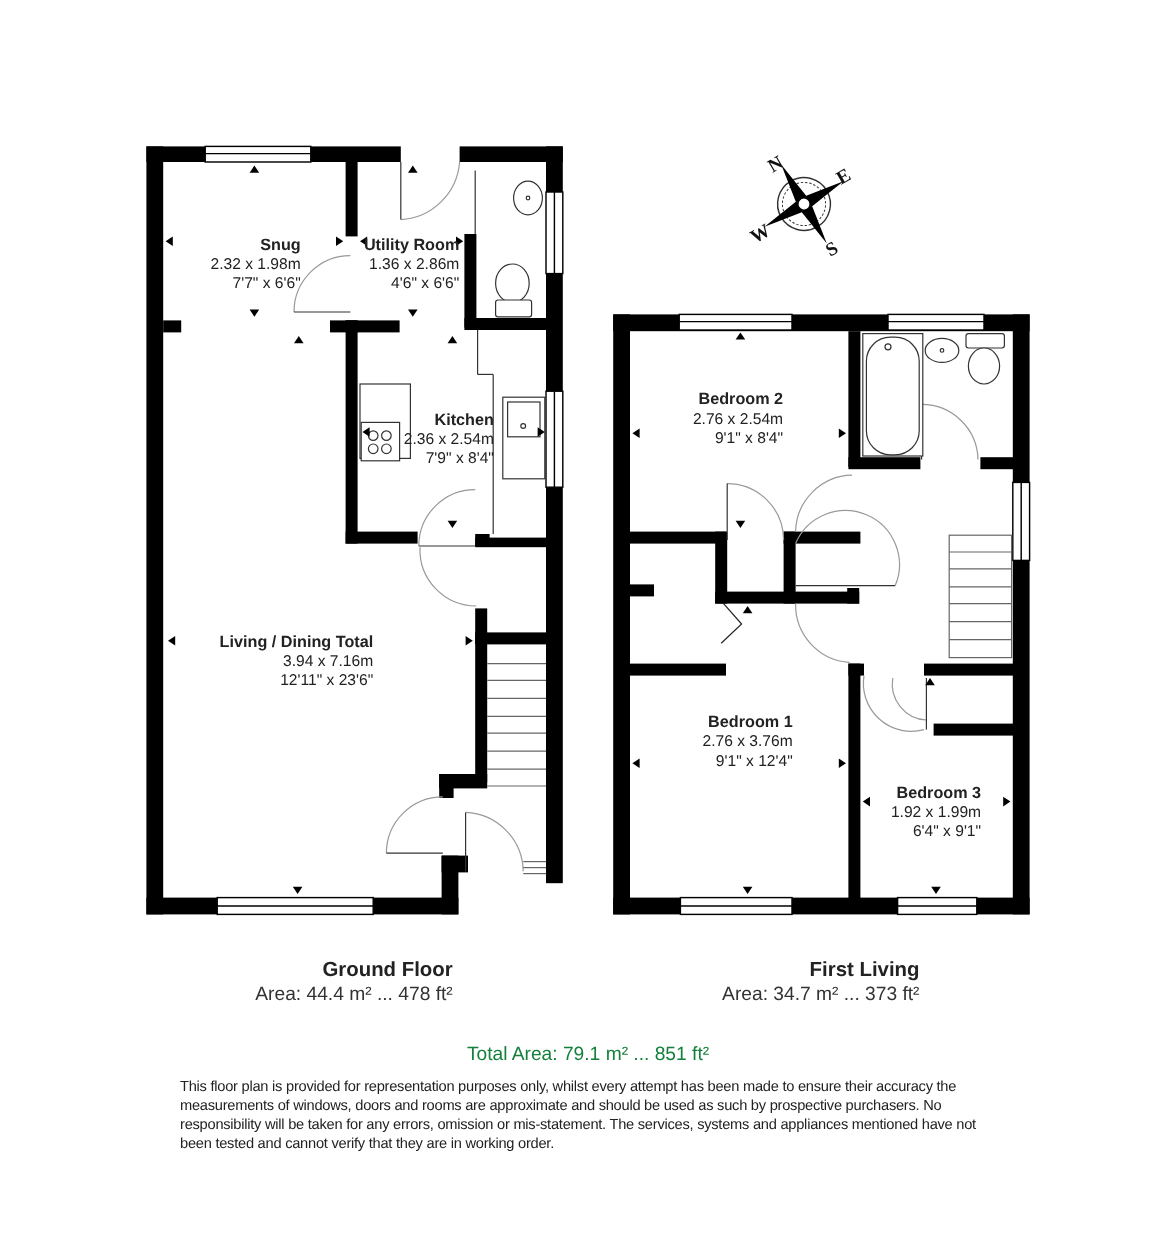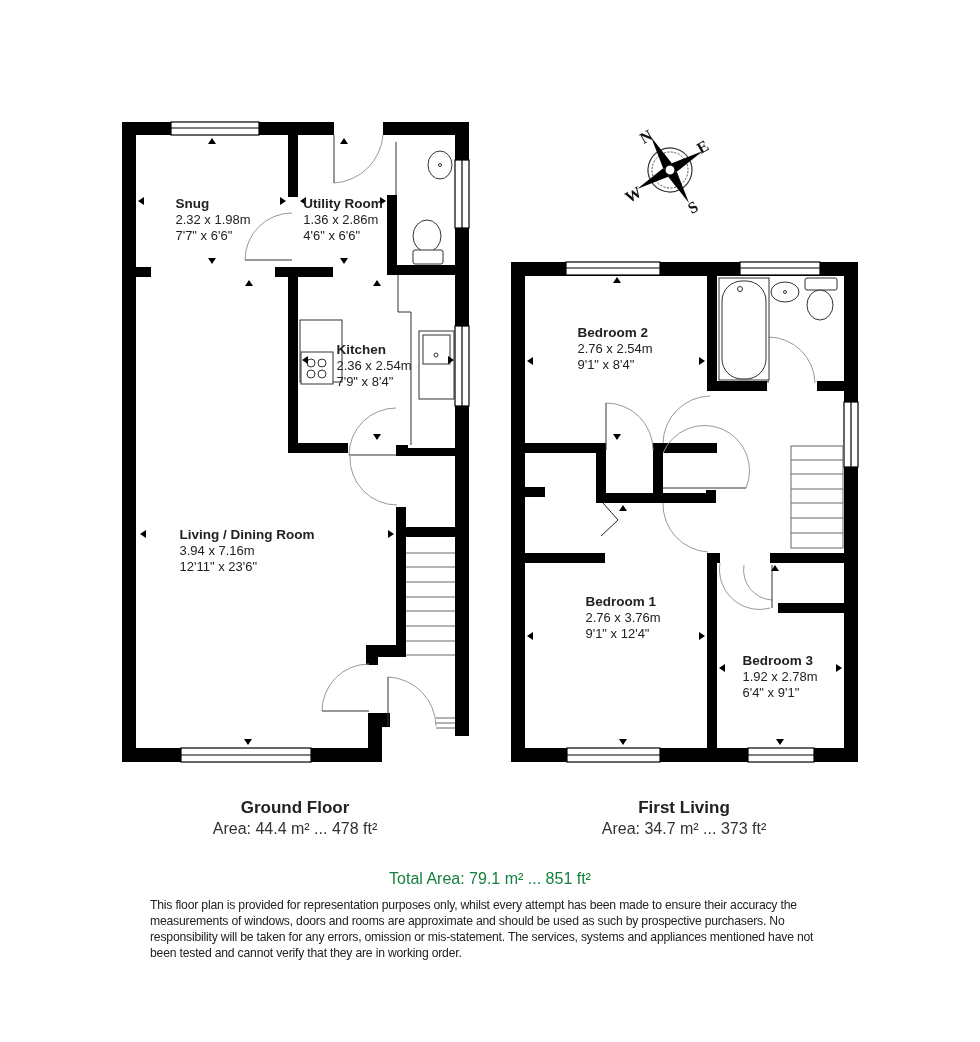--- a/index.html
+++ b/index.html
@@ -1,20 +1,20 @@
 <!DOCTYPE html>
 <html><head>
 <meta charset="utf-8">
 <style>
   html, body { margin:0; padding:0; background:#ffffff; }
   body { width:980px; height:1042px; position:relative; overflow:hidden; font-family:"Liberation Sans", sans-serif; color:#222; }
   #plan { position:absolute; left:0; top:0; width:980px; height:780px; }
-  .room-label { position:absolute; text-align:left; font-size:13px; line-height:16px; color:#222; transform:translateX(-50%); white-space:nowrap; }
+  .room-label { position:absolute; text-align:right; font-size:13px; line-height:16px; color:#222; transform:translateX(-50%); white-space:nowrap; }
   .room-label .name { font-weight:bold; font-size:13.5px; }
-  .floor-caption { position:absolute; text-align:center; transform:translateX(-50%); white-space:nowrap; }
+  .floor-caption { position:absolute; text-align:right; transform:translateX(-50%); white-space:nowrap; }
   .floor-caption .title { font-weight:bold; font-size:17px; line-height:22px; color:#222; }
   .floor-caption .area { font-size:16px; line-height:20px; color:#333; }
   .total { position:absolute; left:490px; top:870px; transform:translateX(-50%); font-size:16px; color:#15803d; white-space:nowrap; }
   .disclaimer { position:absolute; left:150px; top:897px; width:680px; text-align:left; font-size:12.2px; line-height:16px; color:#222; letter-spacing:-0.2px; }
 </style>
 </head>
 <body>
 
 <svg id="plan" width="980" height="780" viewBox="0 0 980 780" xmlns="http://www.w3.org/2000/svg">
   <defs>
@@ -253,38 +253,38 @@
   <div class="name">Utility Room</div>
   <div>1.36 x 2.86m</div>
   <div>4'6" x 6'6"</div>
 </div>
 <div class="room-label" style="left:374px;top:342px">
   <div class="name">Kitchen</div>
   <div>2.36 x 2.54m</div>
   <div>7'9" x 8'4"</div>
 </div>
 <div class="room-label" style="left:247px;top:527px">
-  <div class="name">Living / Dining Room</div>
+  <div class="name">Living / Dining Total</div>
   <div>3.94 x 7.16m</div>
   <div>12'11" x 23'6"</div>
 </div>
 
 <div class="room-label" style="left:615px;top:325px">
   <div class="name">Bedroom 2</div>
   <div>2.76 x 2.54m</div>
   <div>9'1" x 8'4"</div>
 </div>
 <div class="room-label" style="left:623px;top:594px">
   <div class="name">Bedroom 1</div>
   <div>2.76 x 3.76m</div>
   <div>9'1" x 12'4"</div>
 </div>
 <div class="room-label" style="left:780px;top:653px">
   <div class="name">Bedroom 3</div>
-  <div>1.92 x 2.78m</div>
+  <div>1.92 x 1.99m</div>
   <div>6'4" x 9'1"</div>
 </div>
 
 <div class="floor-caption" style="left:295px;top:797px">
   <div class="title">Ground Floor</div>
   <div class="area">Area: 44.4 m² ... 478 ft²</div>
 </div>
 <div class="floor-caption" style="left:684px;top:797px">
   <div class="title">First Living</div>
   <div class="area">Area: 34.7 m² ... 373 ft²</div>

